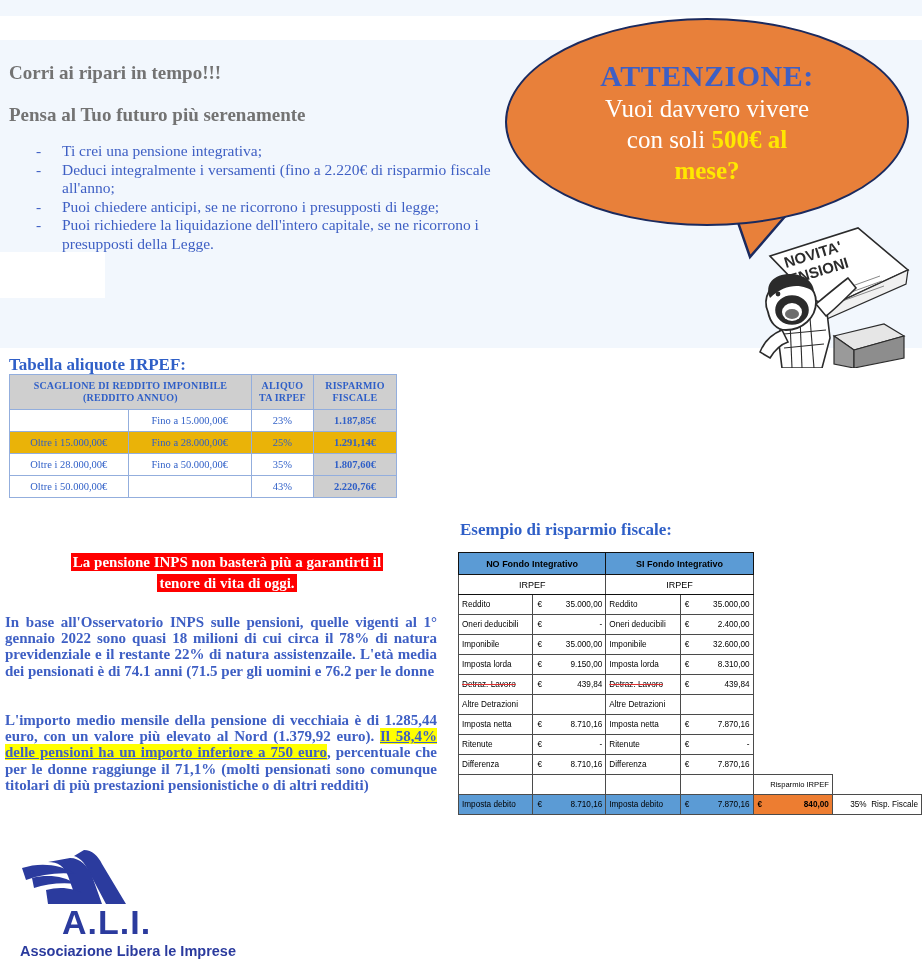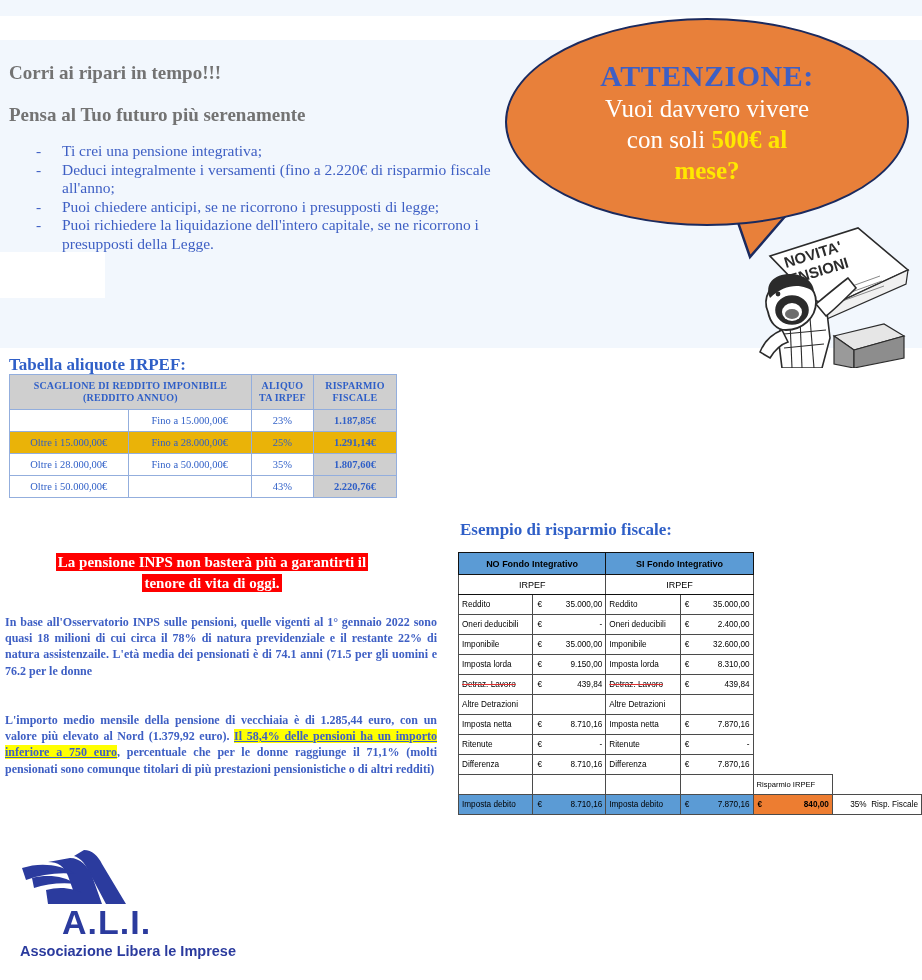--- a/index.html
+++ b/index.html
@@ -99,33 +99,33 @@
   }
   #irpef-table td.c1 { width: 124px; }
   #irpef-table td.c2 { width: 130px; }
   #irpef-table td.c3 { width: 56px; }
   #irpef-table td.c4 { width: 78px; font-weight: bold; background: #cfcfcf; }
   #irpef-table tr.alt td { background: #eab308; }
   #irpef-table tbody tr { height: 22px; }
 
   
   #red-banner {
-    position: absolute; left: 6px; top: 552px; width: 412px;
+    position: absolute; left: 21px; top: 552px; width: 412px;
     text-align: center; font-size: 15px; font-weight: bold;
     line-height: 21px; font-family: "Liberation Serif", serif;
   }
   #red-banner span {
     background: #ff0000; color: #ffffff; padding: 1px 2px;
     box-decoration-break: clone; -webkit-box-decoration-break: clone;
   }
 
   
   .body-par {
     position: absolute; left: 5px; width: 432px;
-    color: #3e5fc4; font-size: 12px; line-height: 16.2px;
+    color: #3e5fc4; font-size: 15px; line-height: 16.2px;
     text-align: justify; font-weight: bold;
     font-family: "Liberation Serif", serif;
   }
   #paragraph-1 { top: 614px; }
   #paragraph-2 { top: 712px; }
   .yellow-hl {
     background: #ffff00; text-decoration: underline;
   }
 
   
@@ -155,21 +155,21 @@
   #esempio-table td.strike .sk {
     text-decoration: line-through; text-decoration-color: #e03030;
   }
   #esempio-table td.orange {
     background: #ed7d31; font-weight: bold; text-align: right;
     position: relative; width: 78px;
   }
   #esempio-table td.orange .eur { position: absolute; left: 4px; }
   #esempio-table td.note { text-align: right; width: 88px; background: #fff; }
   #esempio-table td.risp-lbl {
-    font-size: 7.6px; text-align: left; border: 1px solid #4b4b4b;
+    font-size: 7.6px; text-align: right; border: 1px solid #4b4b4b;
   }
   #esempio-table td.nb { border: none; }
 
   
   #ali-logo { position: absolute; left: 18px; top: 848px; }
   #ali-wordmark {
     position: absolute; left: 62px; top: 903px;
     color: #2b3b9e; font-size: 34px; font-weight: bold;
     letter-spacing: 1px; font-family: "Liberation Sans", sans-serif;
   }

